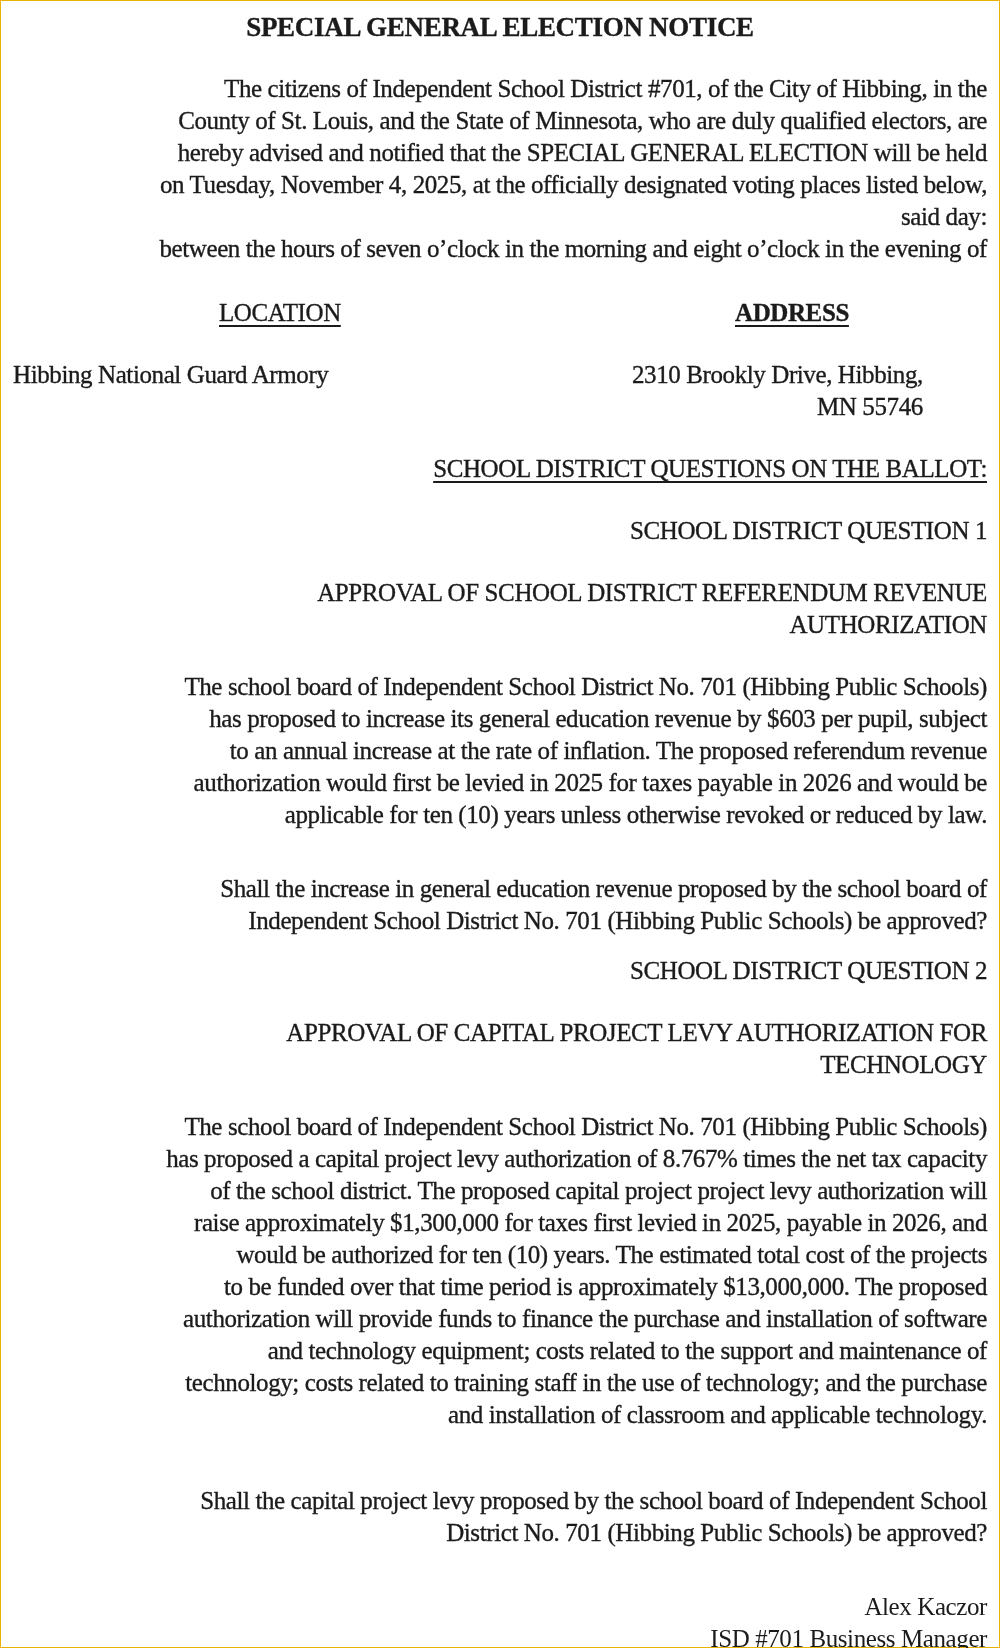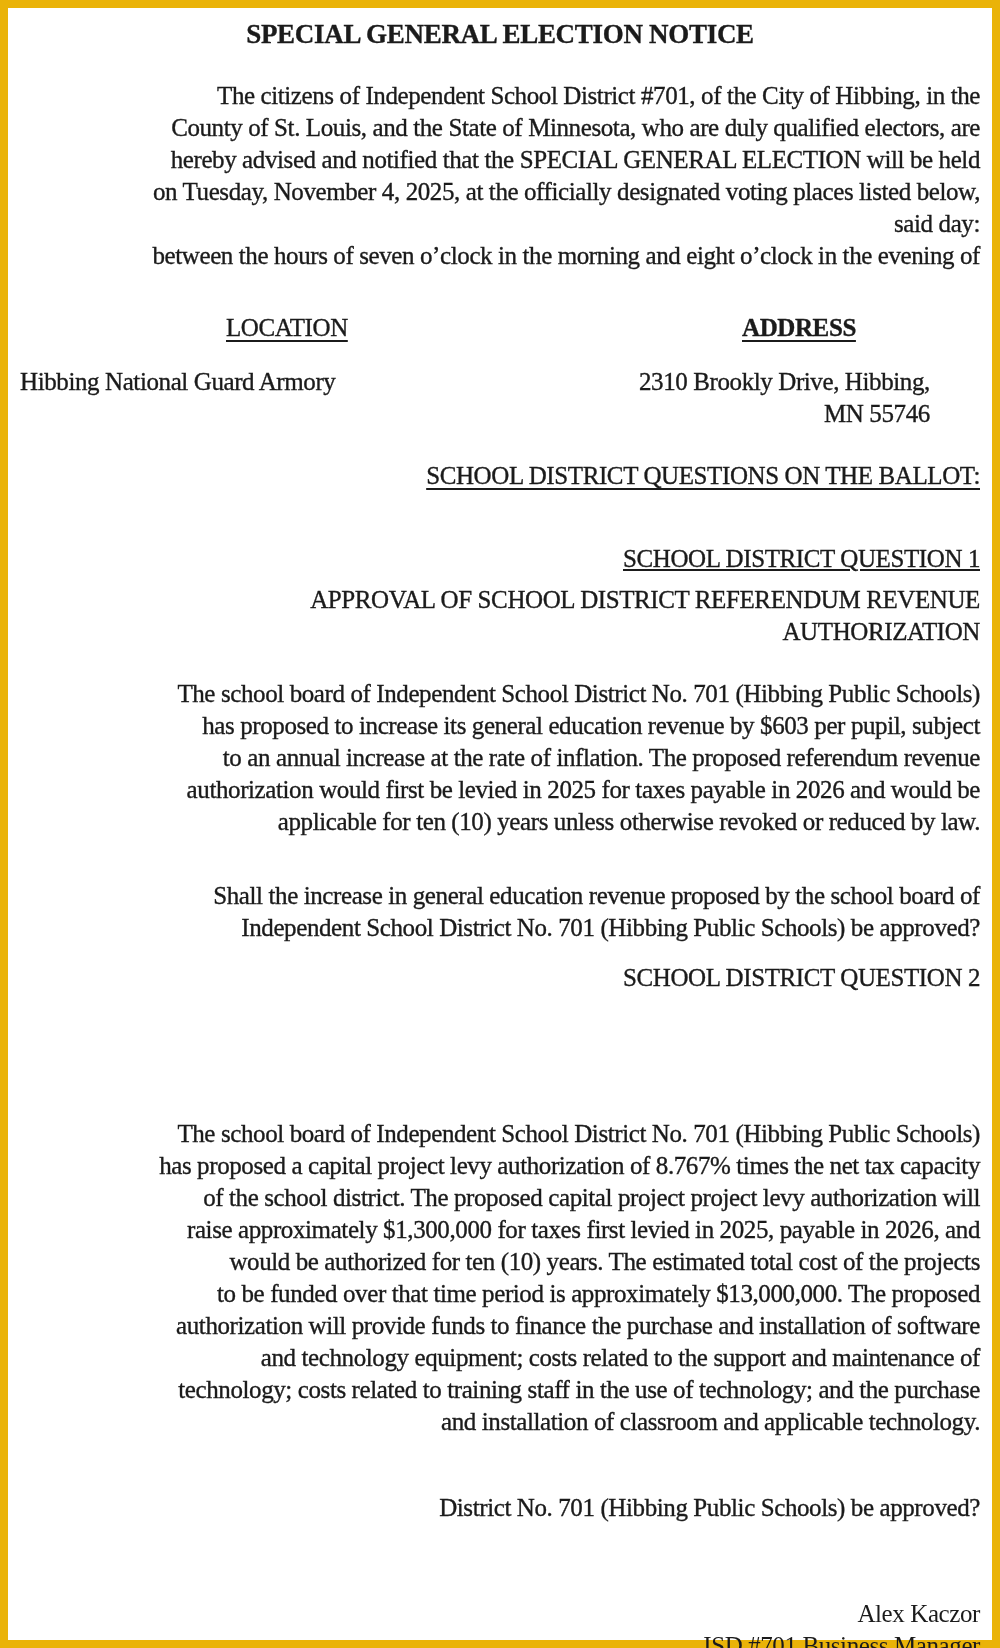--- a/index.html
+++ b/index.html
@@ -1,40 +1,40 @@
 <!DOCTYPE html>
 <html><head>
   <meta charset="utf-8">
   <style>
     html, body { margin: 0; padding: 0; background: #ffffff; }
     body { width: 1000px; height: 1648px; overflow: hidden; }
     .notice {
       position: absolute; left: 0; top: 0;
       width: 1000px; height: 1648px;
       box-sizing: border-box;
-      border: 8px solid #eab308;
+      border: 1px solid #eab308;
       background: #ffffff;
       color: #1b1b1b;
       font-family: "Liberation Serif", "DejaVu Serif", serif;
       font-size: 25px;
       line-height: 32px;
       letter-spacing: -0.4px;
       -webkit-text-stroke: 0.35px #1b1b1b;
     }
     .title {
       position: absolute; left: 0; right: 0; top: 8px;
       text-align: center;
       font-size: 27px;
       font-weight: bold;
       letter-spacing: -0.3px;
       line-height: 36px;
     }
     .block { position: absolute; left: 12px; right: 12px; text-align: right; }
     .line { display: block; white-space: nowrap; height: 32px; }
-    .ul { text-decoration: underline; text-underline-offset: 4px; text-decoration-thickness: 1.5px; margin-top: 8px; }
+    .ul { text-decoration: underline; text-underline-offset: 4px; text-decoration-thickness: 1.5px; }
     .col-head { position: absolute; top: 296px; }
     .sig { position: absolute; right: 12px; text-align: right; margin-top: 44px; }
   </style>
 </head>
 <body>
 
 <div class="notice">
 
   <div class="title">SPECIAL GENERAL ELECTION NOTICE</div>
 
@@ -57,21 +57,21 @@
     <div class="block" style="top:358px; left:631px; right:auto;">
       <span class="line">2310 Brookly Drive, Hibbing,</span>
       <span class="line">MN 55746</span>
     </div>
   </div>
 
   <div class="block" style="top:452px;">
     <span class="line"><span class="ul">SCHOOL DISTRICT QUESTIONS ON THE BALLOT:</span></span>
   </div>
 
-  <div class="block" style="top:535px;text-decoration:underline;">
+  <div class="block" style="top:514px;">
     <span class="line">SCHOOL DISTRICT QUESTION 1</span>
   </div>
   <div class="block" style="top:576px;">
     <span class="line">APPROVAL OF SCHOOL DISTRICT REFERENDUM REVENUE</span>
     <span class="line">AUTHORIZATION</span>
   </div>
   <div class="block" style="top:670px;">
     <span class="line">The school board of Independent School District No. 701 (Hibbing Public Schools)</span>
     <span class="line">has proposed to increase its general education revenue by $603 per pupil, subject</span>
     <span class="line">to an annual increase at the rate of inflation.  The proposed referendum revenue</span>
@@ -79,33 +79,38 @@
     <span class="line">applicable for ten (10) years unless otherwise revoked or reduced by law.</span>
   </div>
   <div class="block" style="top:860px;margin-top:12px;">
     <span class="line">Shall the increase in general education revenue proposed by the school board of</span>
     <span class="line">Independent School District No. 701 (Hibbing Public Schools) be approved?</span>
   </div>
 
   <div class="block" style="top:954px;">
     <span class="line">SCHOOL DISTRICT QUESTION 2</span>
   </div>
+  <div class="block" style="top:1016px;">
+    <span class="line">APPROVAL OF CAPITAL PROJECT LEVY AUTHORIZATION FOR</span>
+    <span class="line">TECHNOLOGY</span>
+  </div>
   <div class="block" style="top:1110px;">
     <span class="line">The school board of Independent School District No. 701 (Hibbing Public Schools)</span>
     <span class="line">has proposed a capital project levy authorization of 8.767% times the net tax capacity</span>
     <span class="line">of the school district.  The proposed capital project project levy authorization will</span>
     <span class="line">raise approximately $1,300,000 for taxes first levied in 2025, payable in 2026, and</span>
     <span class="line">would be authorized for ten (10) years.  The estimated total cost of the projects</span>
     <span class="line">to be funded over that time period is approximately $13,000,000.  The proposed</span>
     <span class="line">authorization will provide funds to finance the purchase and installation of software</span>
     <span class="line">and technology equipment; costs related to the support and maintenance of</span>
     <span class="line">technology; costs related to training staff in the use of technology; and the purchase</span>
     <span class="line">and installation of classroom and applicable technology.</span>
   </div>
   <div class="block" style="top:1484px;">
+    <span class="line">Shall the capital project levy proposed by the school board of Independent School</span>
     <span class="line">District No. 701 (Hibbing Public Schools) be approved?</span>
   </div>
 
   <div class="sig" style="top:1546px; -webkit-text-stroke:0;">
     <span class="line">Alex Kaczor</span>
     <span class="line">ISD #701 Business Manager</span>
     <span class="line">Hibbing, MN</span>
   </div>
 
 </div>

